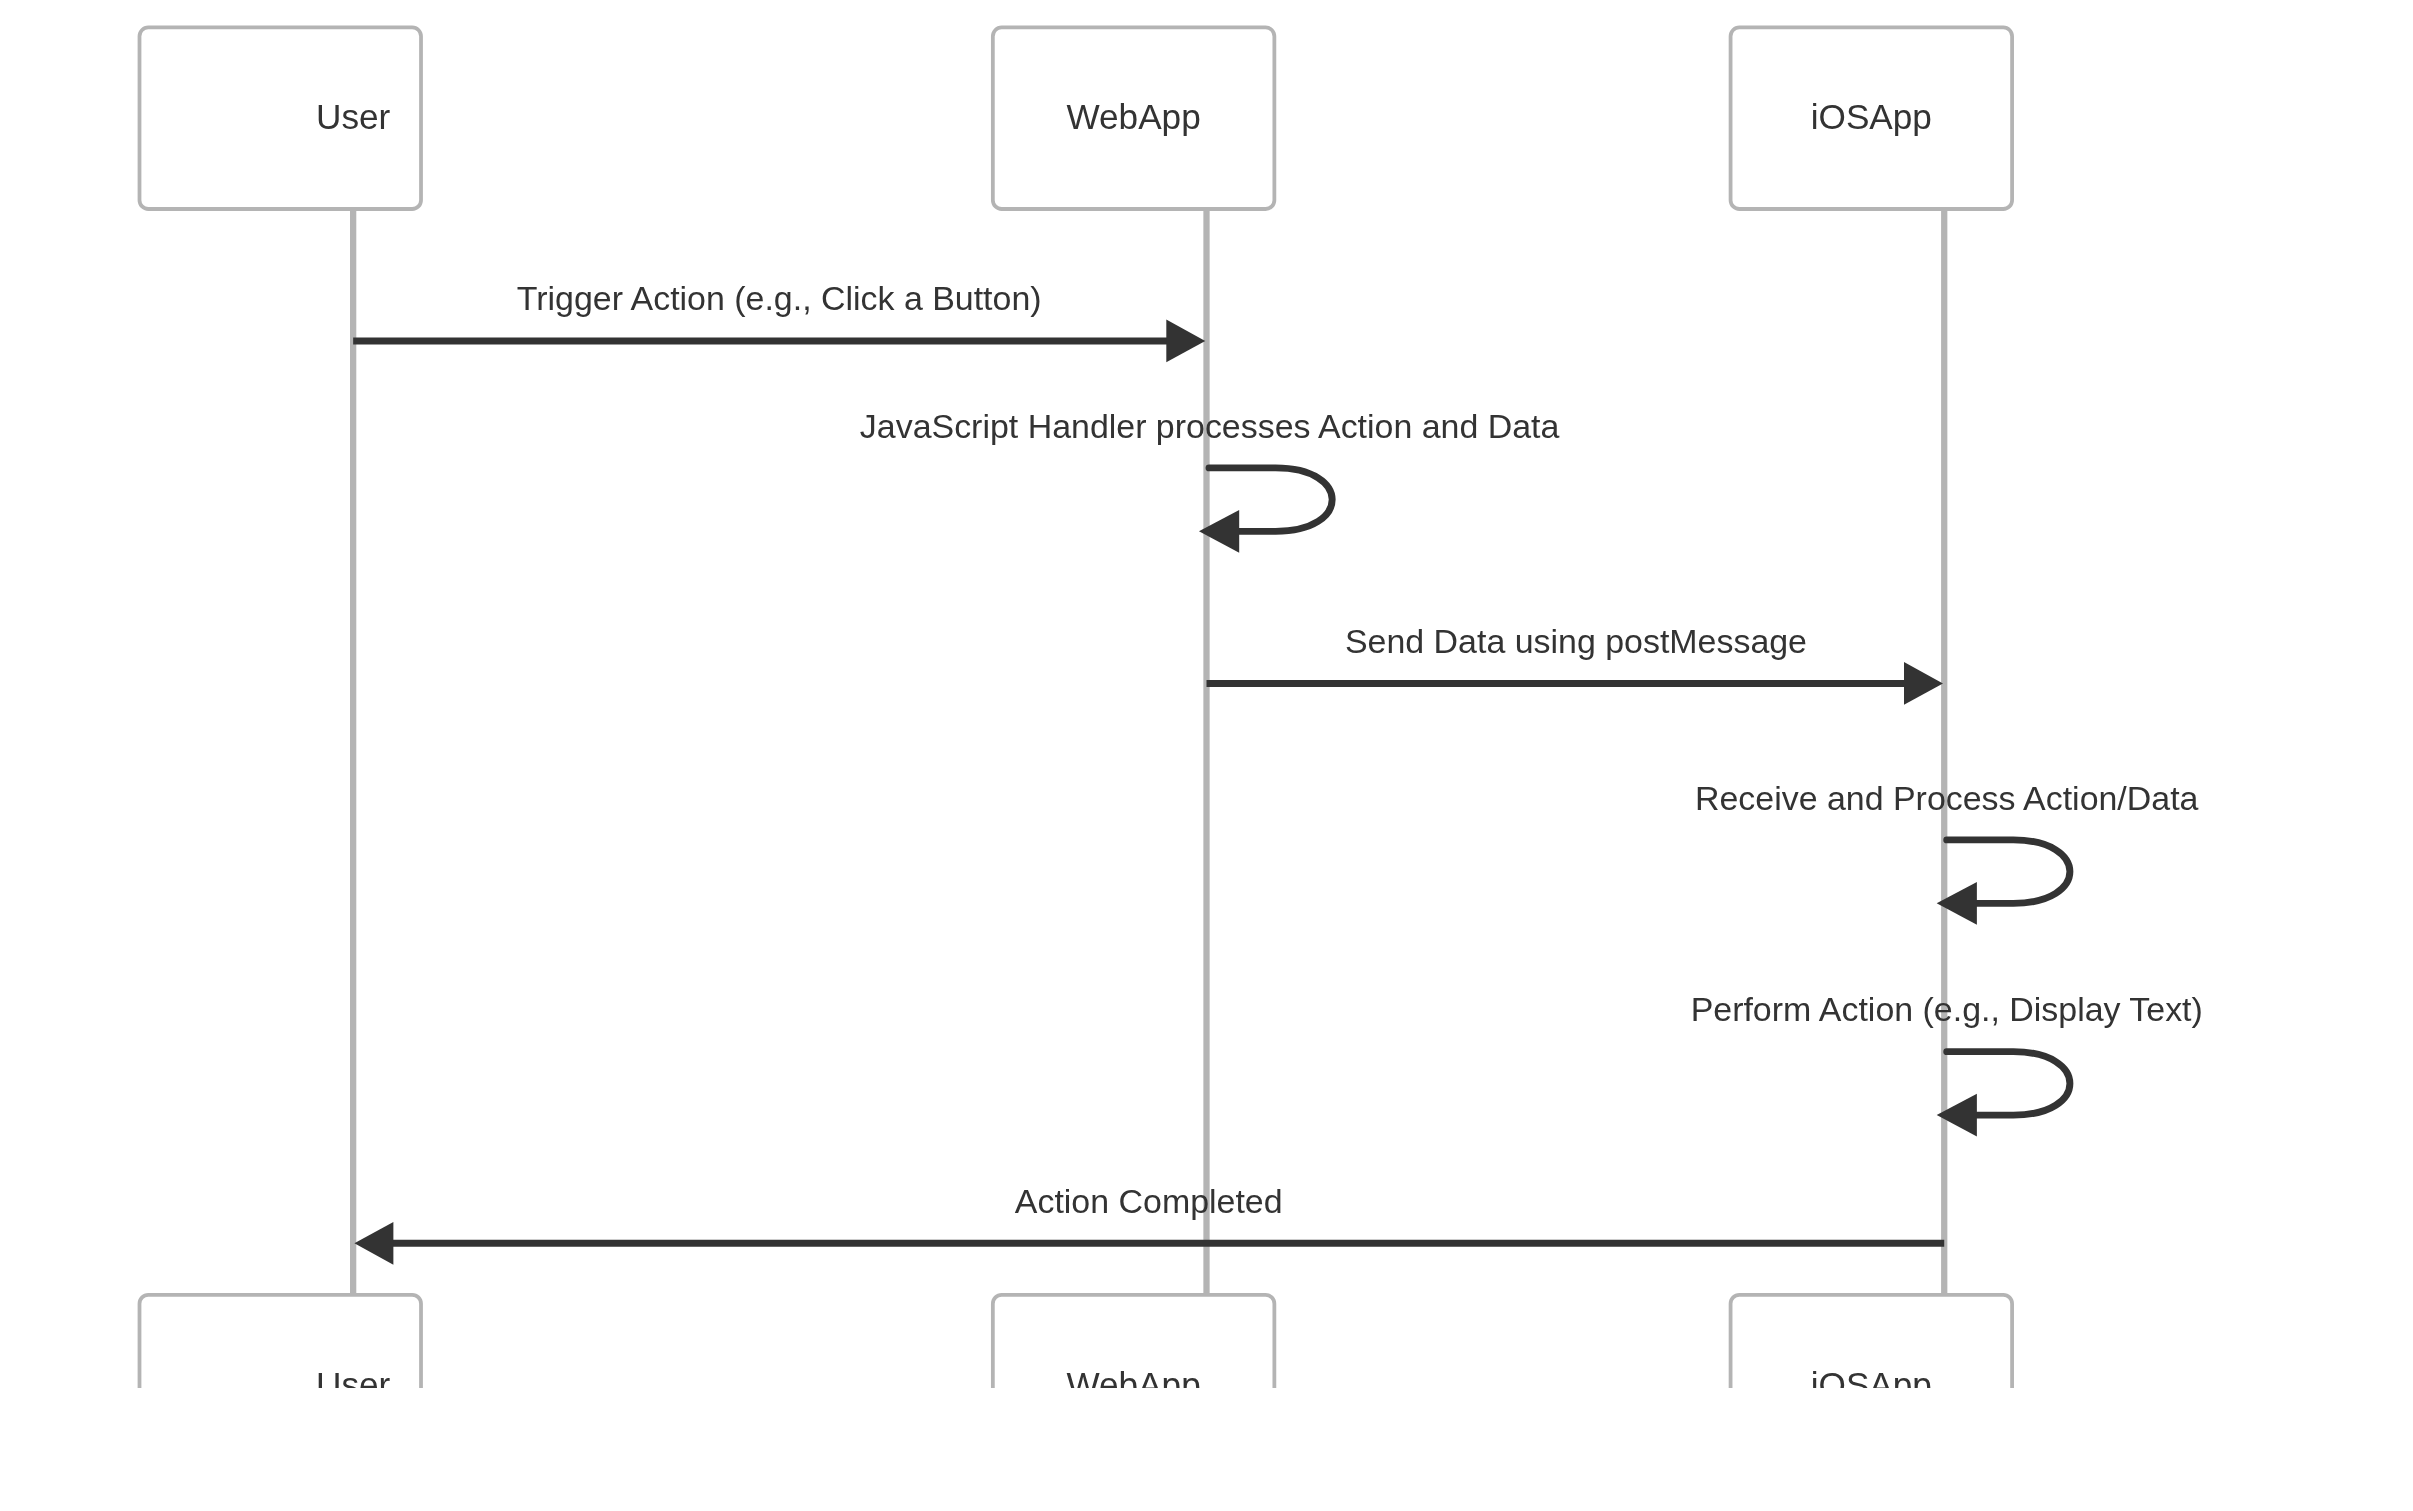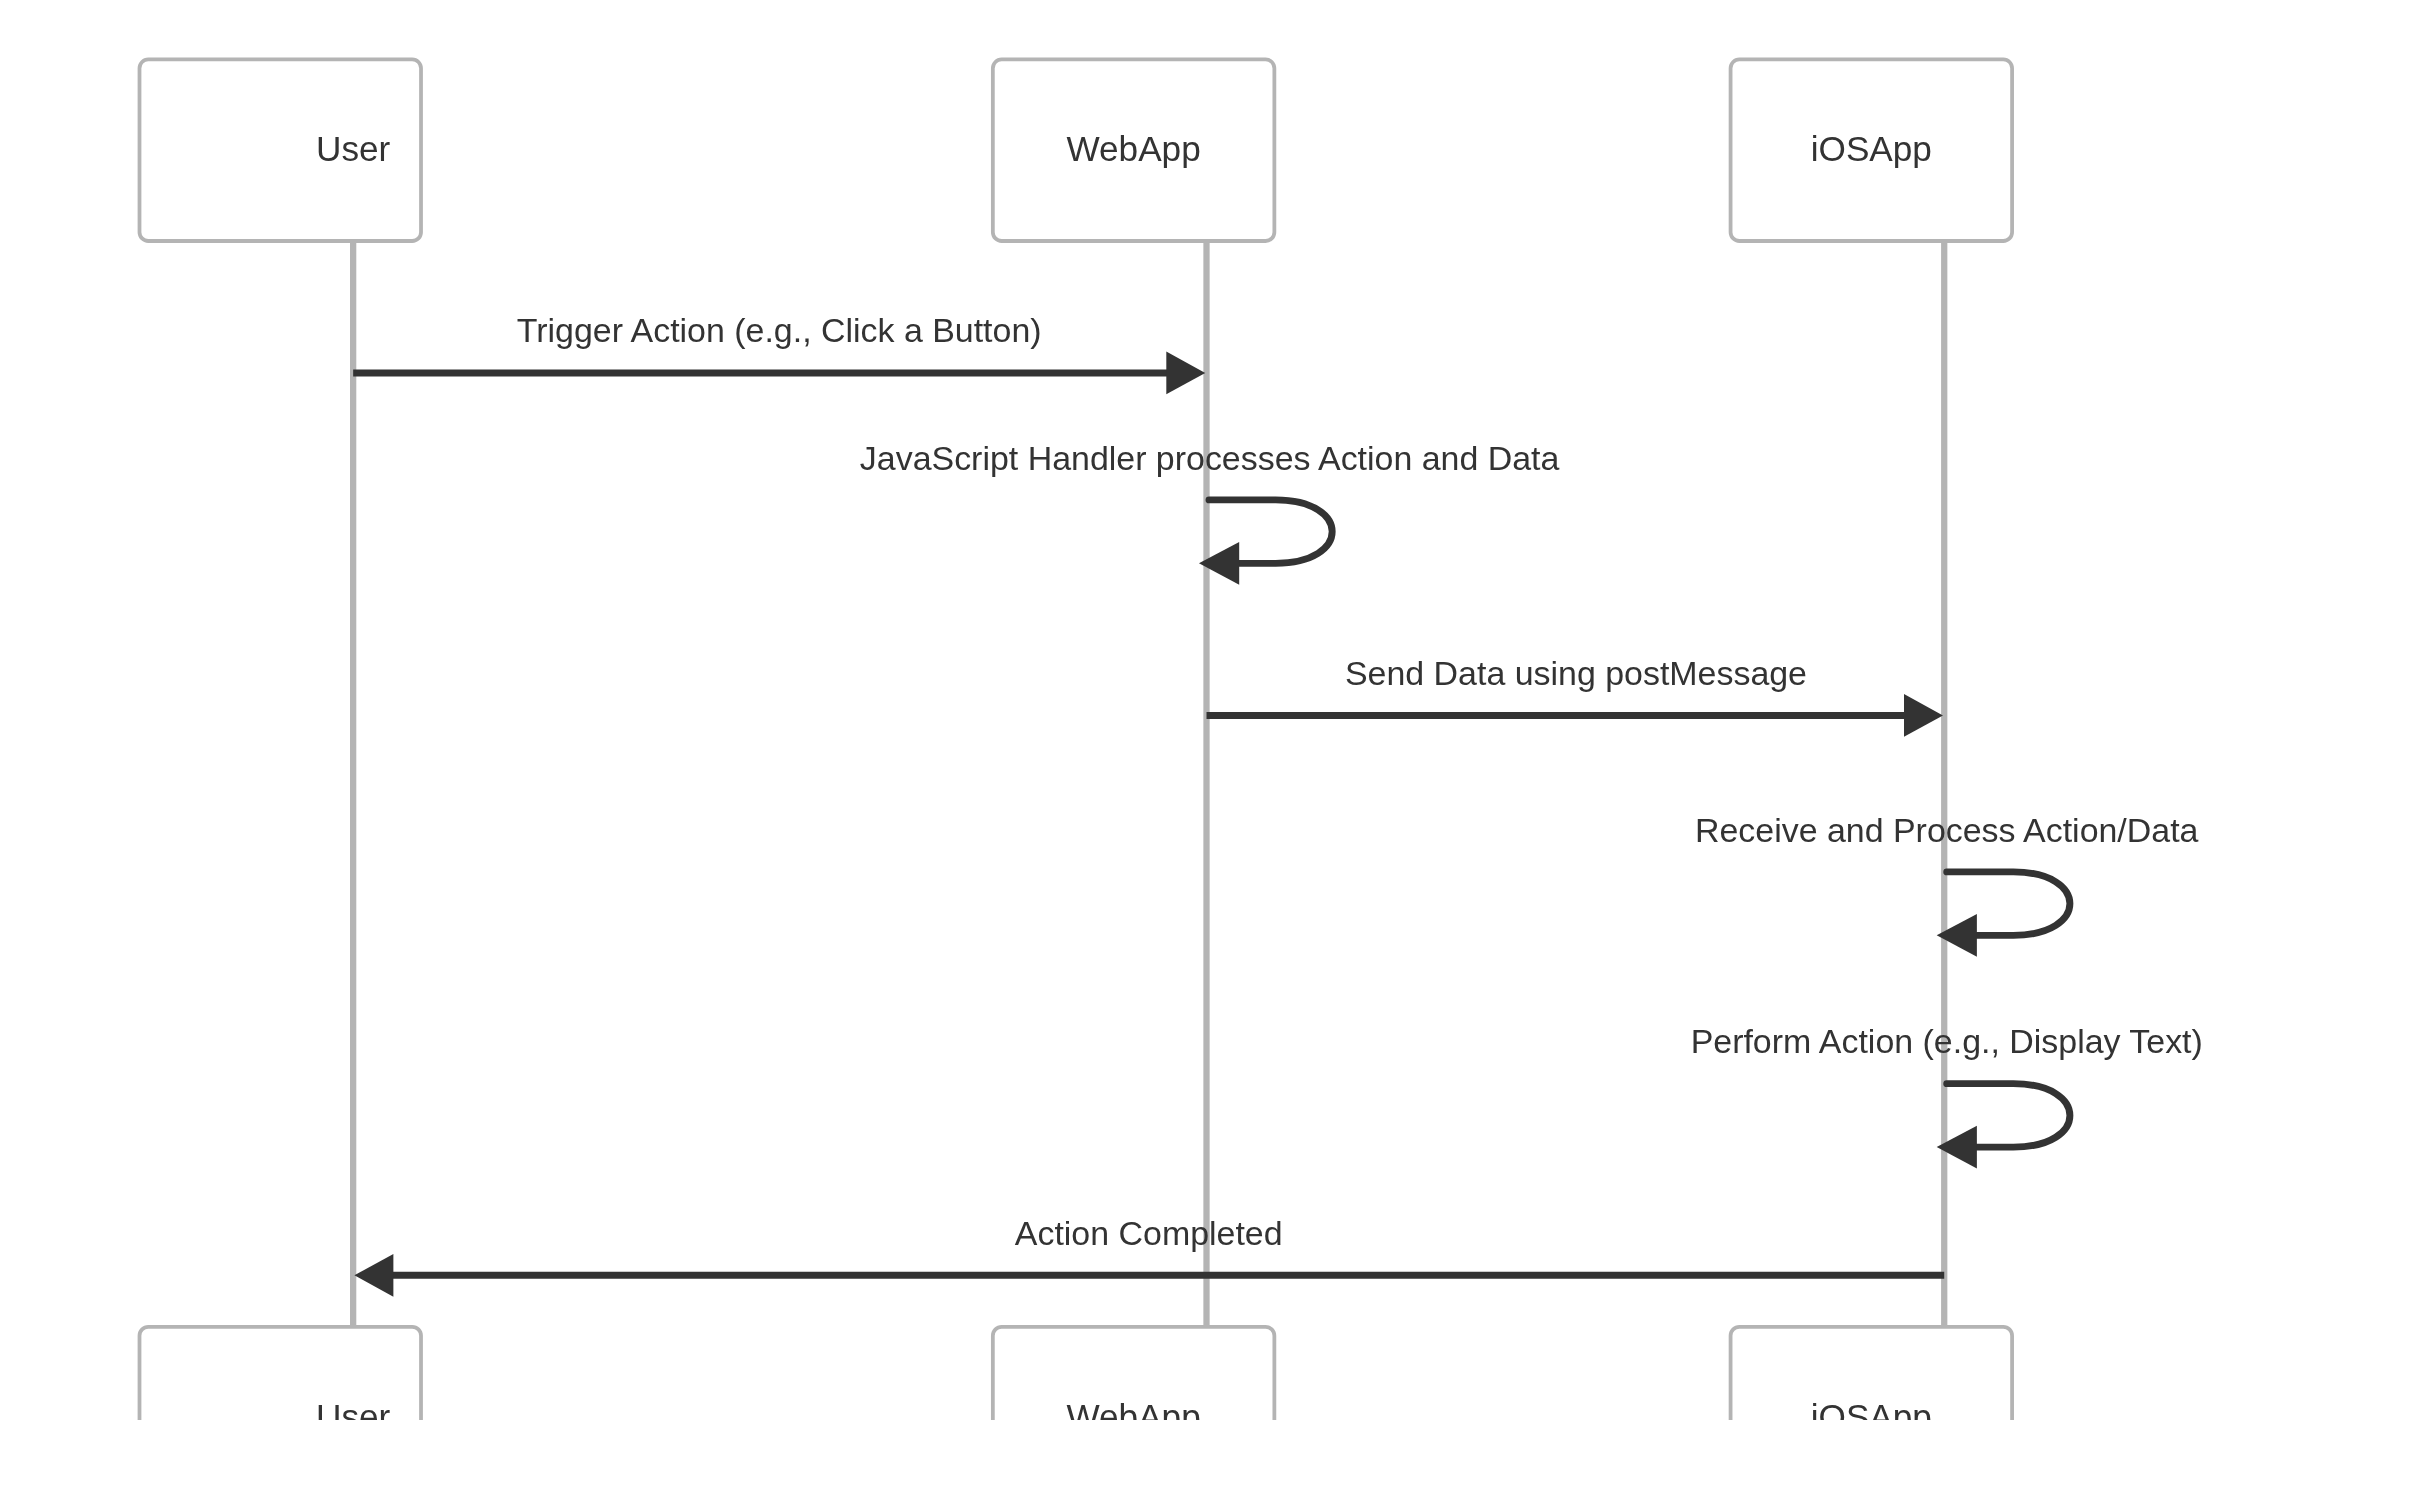--- a/index.html
+++ b/index.html
@@ -9,21 +9,20 @@
   }
   body {
     font-family: "Liberation Sans", sans-serif;
   }
   #diagram-root {
     position: relative;
     width: 2413px;
     height: 1388px;
     background: #ffffff;
     overflow: hidden;
-    margin-top: 32px;
   }
   #seq-svg {
     position: absolute;
     left: 0;
     top: 0;
     width: 2413px;
     height: 1512px;
     display: block;
   }
   .actor-box {

